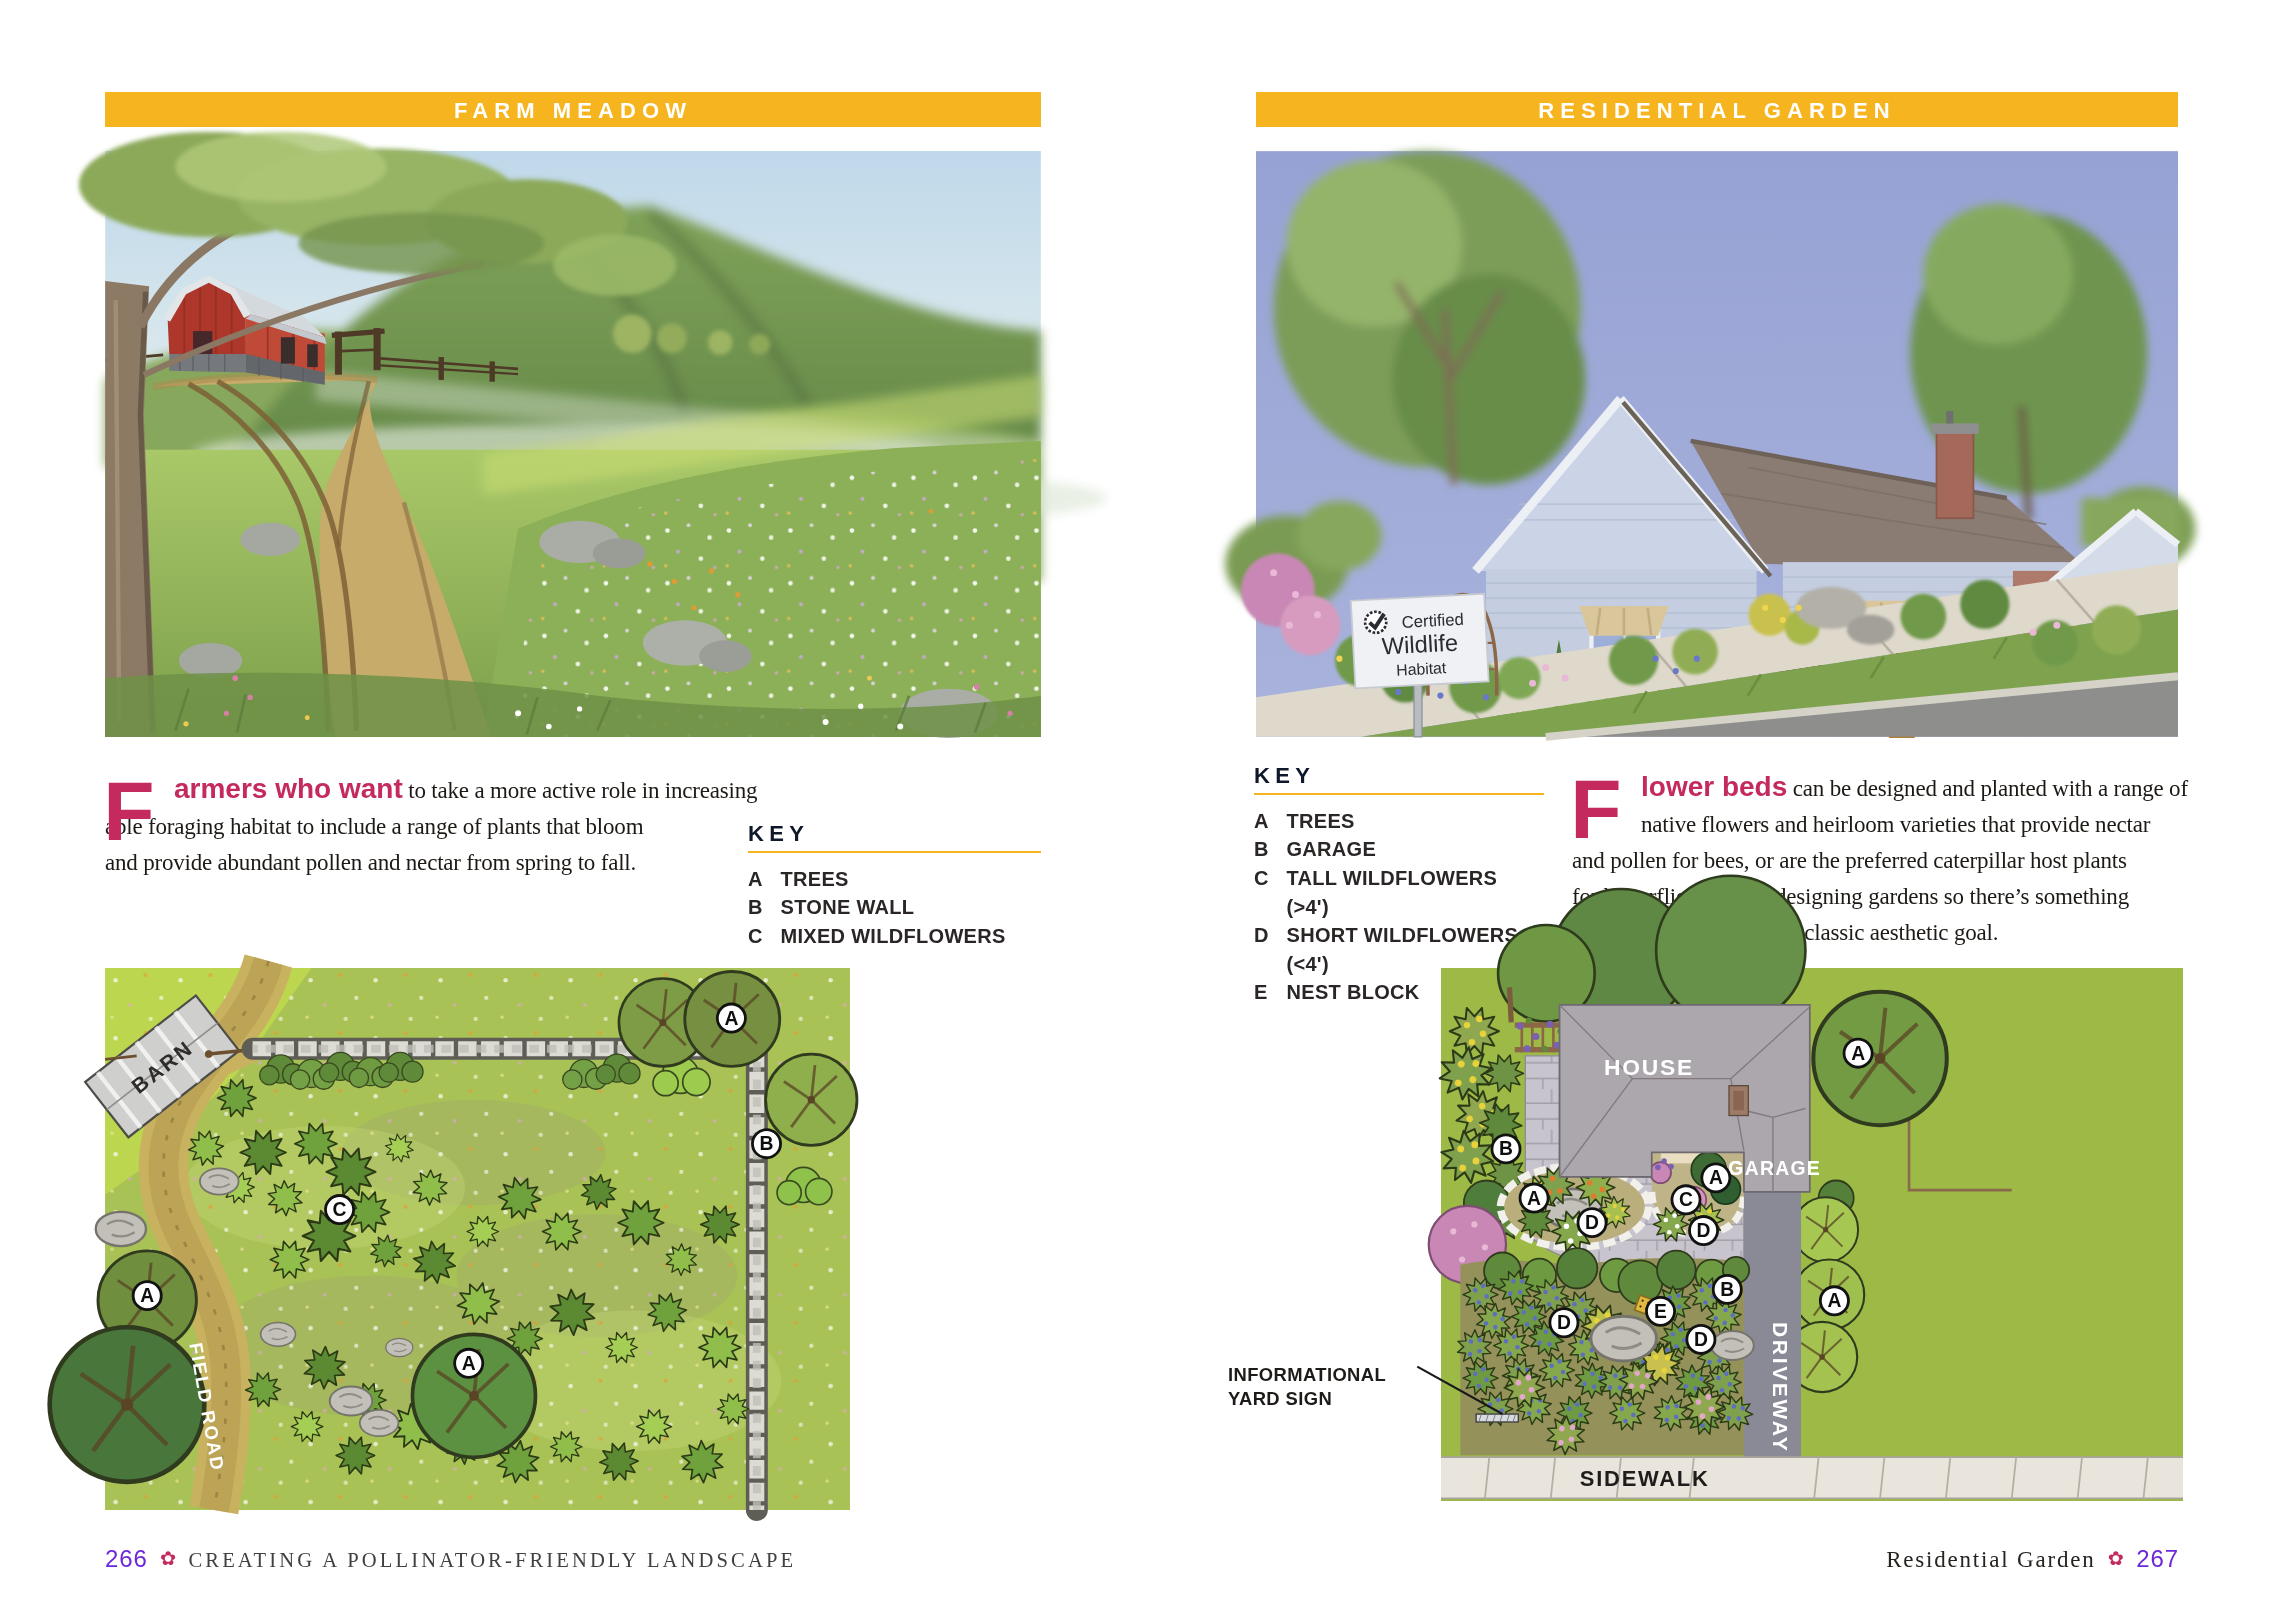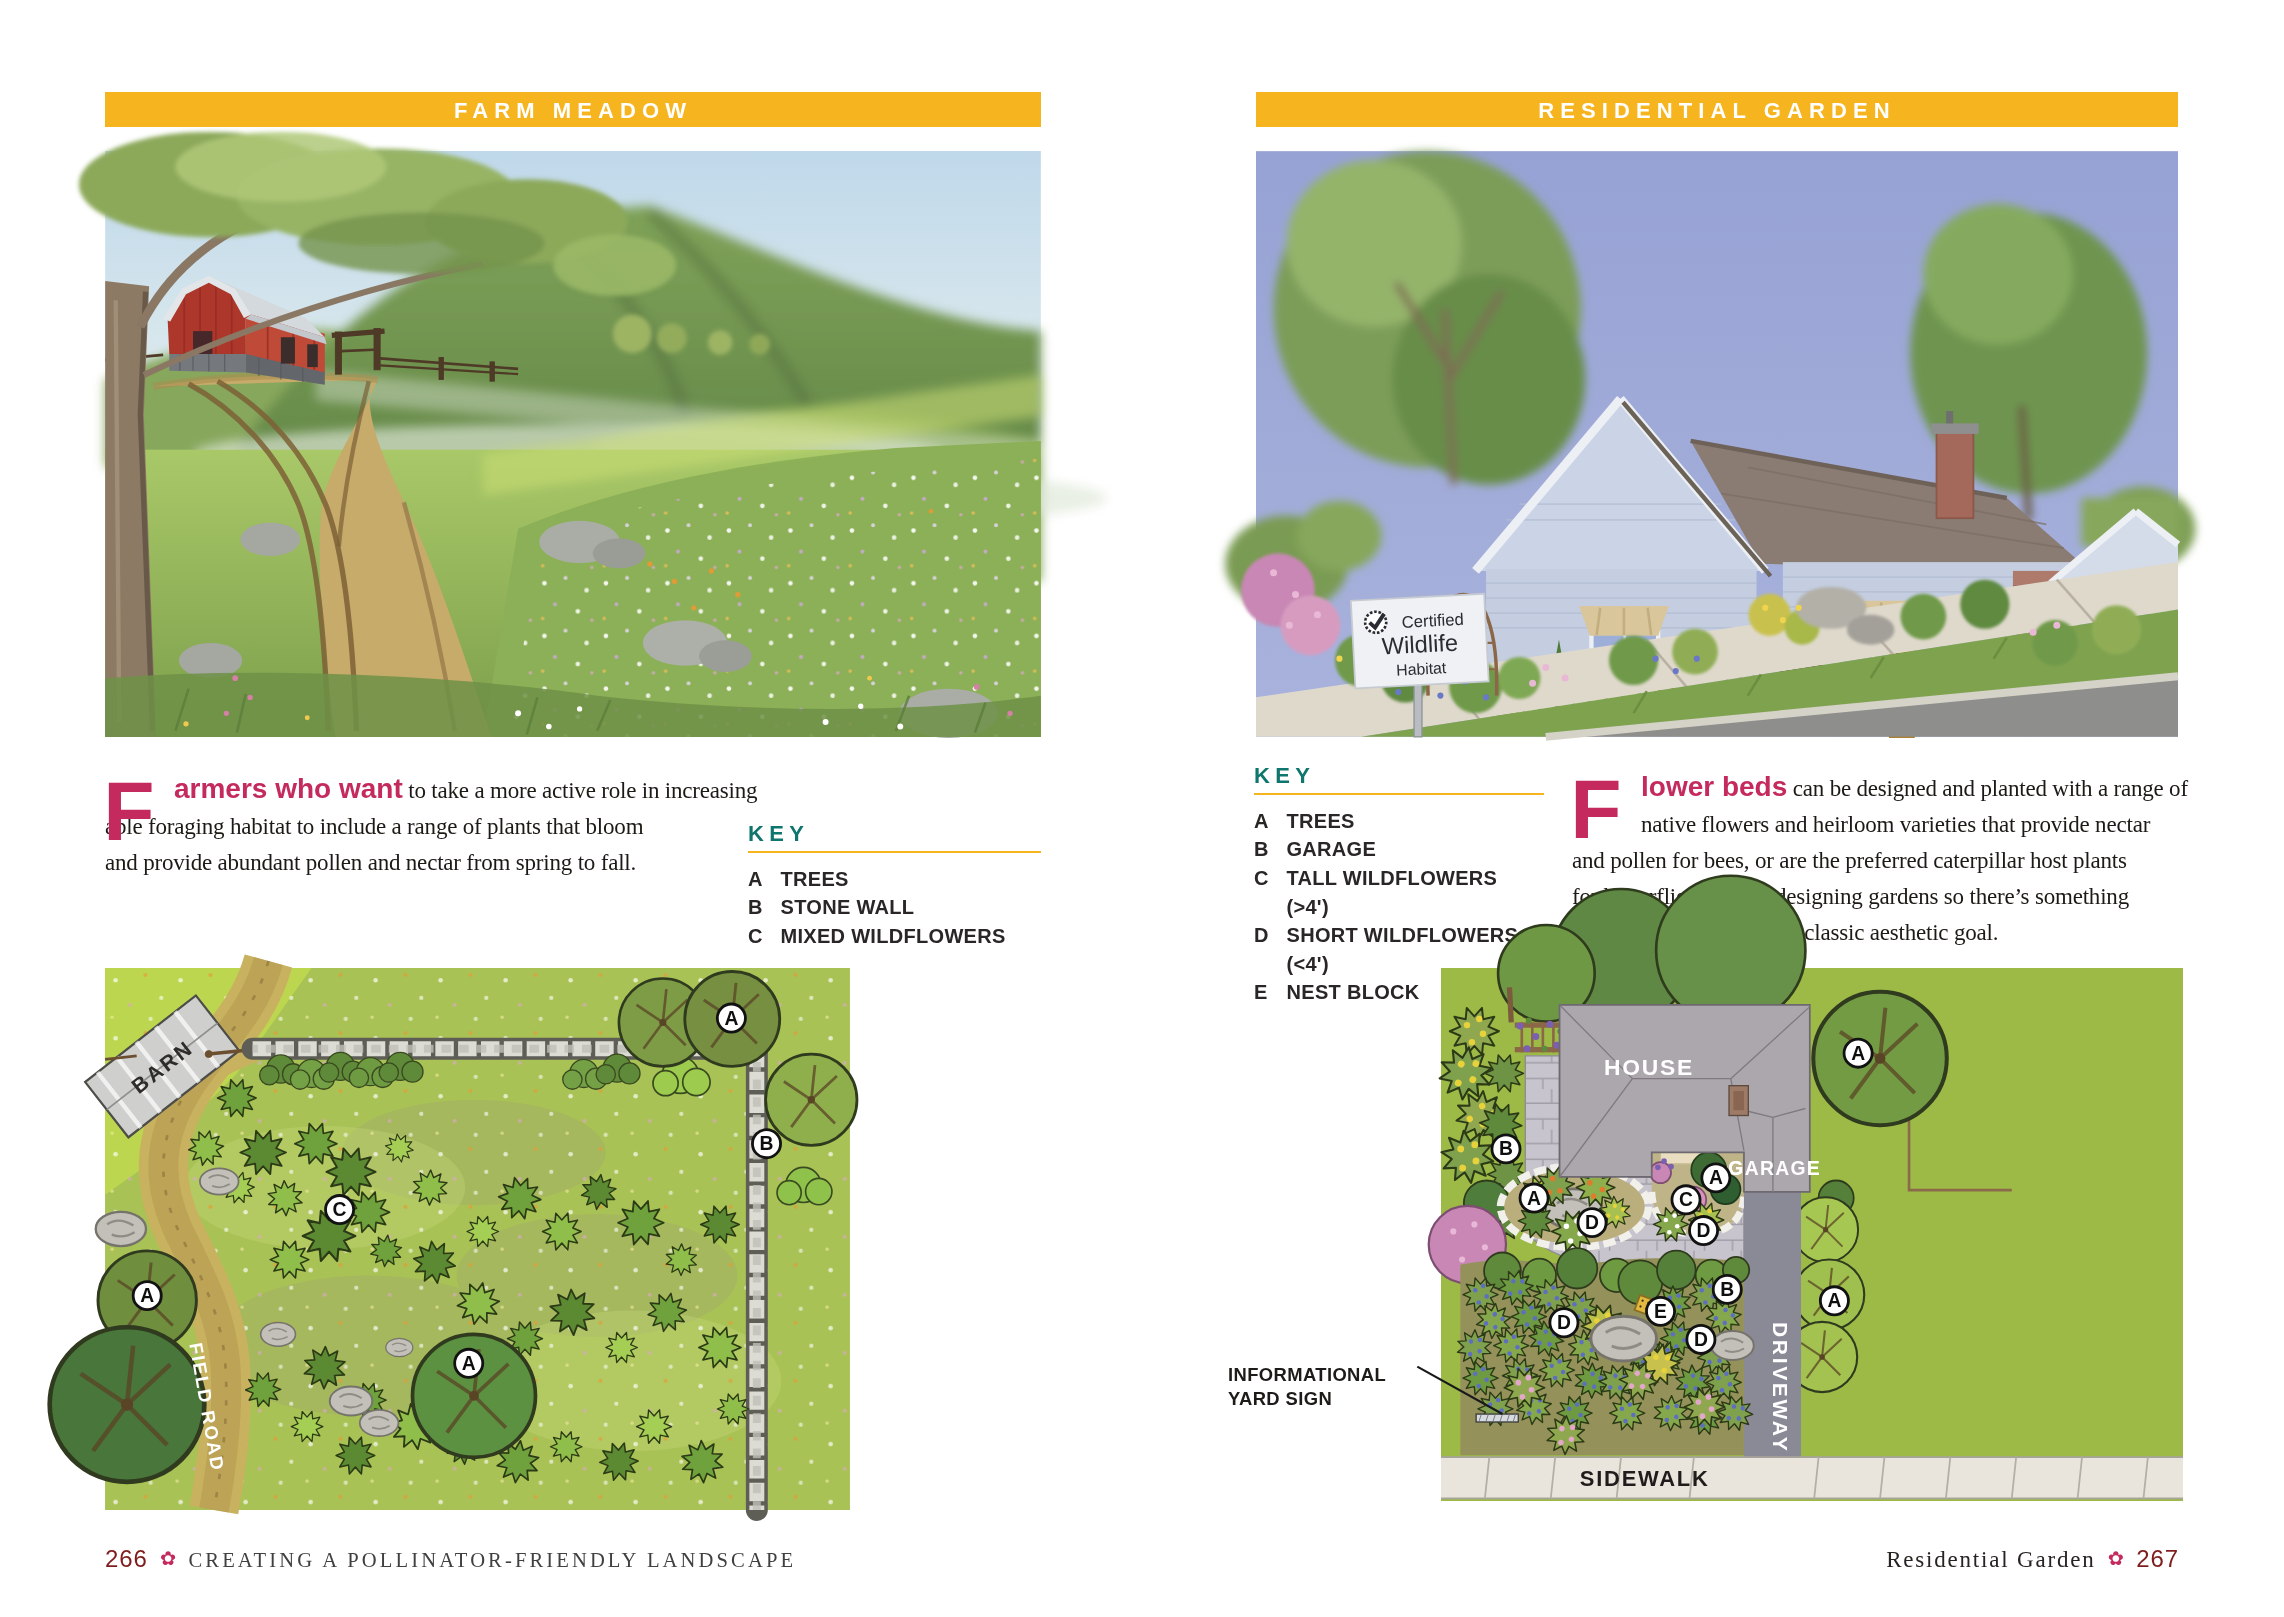--- a/index.html
+++ b/index.html
@@ -9,29 +9,29 @@
        font-size:22px;letter-spacing:6.1px;text-align:center;line-height:37px;}
   .bar-left{left:105px;width:936px;}
   .bar-right{left:1256px;width:922px;}
   .para{position:absolute;color:#1D1915;font-family:"Liberation Serif",serif;font-size:23px;
         line-height:36px;letter-spacing:-0.2px;white-space:nowrap;}
   .para .dropcap{position:absolute;left:-1.8px;top:0px;font-family:"Liberation Sans",sans-serif;
         font-weight:bold;font-size:84px;line-height:81px;color:#C42A5E;}
   .para .indent{padding-left:69px;}
   .para .lead{font-family:"Liberation Sans",sans-serif;font-weight:bold;color:#C42A5E;font-size:28px;letter-spacing:0;}
   .key{position:absolute;}
-  .key-title{color:#0f766e;font-weight:bold;font-size:22px;letter-spacing:5.3px;padding-bottom:4.4px;
+  .key-title{color:#0f172a;font-weight:bold;font-size:22px;letter-spacing:5.3px;padding-bottom:4.4px;
         border-bottom:2.6px solid #F6B41E;}
   .key-items{margin-top:11.4px;}
   .key-row{font-size:20px;font-weight:bold;color:#2A2625;letter-spacing:0.3px;line-height:28.6px;display:flex;}
   .key-letter{width:32.5px;flex:none;}
   .footer{position:absolute;top:1537px;display:flex;align-items:baseline;gap:12.3px;color:#221E1B;}
   .footer-left{left:105px;}
   .footer-right{right:105px;}
-  .pageno{font-size:24px;letter-spacing:0.9px;color:#7f1d1d;}
+  .pageno{font-size:24px;letter-spacing:0.9px;color:#6d28d9;}
   .flower{color:#C42A5E;font-size:19.3px;position:relative;top:-1.8px;}
   .booktitle{font-family:"Liberation Serif",serif;font-size:20.6px;letter-spacing:3.1px;color:#404040;}
   .chapter{font-family:"Liberation Serif",serif;font-size:23px;letter-spacing:1.8px;color:#262320;}
   .annotation{position:absolute;left:1228px;top:1355px;width:186px;font-weight:bold;
         font-size:18.4px;line-height:24px;color:#1D1A18;letter-spacing:0.4px;}
   svg.illo{position:absolute;overflow:visible;}
   .plan-label-white{fill:#ffffff;font-weight:bold;font-family:"Liberation Sans",sans-serif;}
   .plan-label-dark{fill:#1F1C1B;font-weight:bold;font-family:"Liberation Sans",sans-serif;}
   .badge circle{fill:#ffffff;stroke:#121212;stroke-width:3.2;}
   .badge text{font-family:"Liberation Sans",sans-serif;font-weight:bold;font-size:22px;

